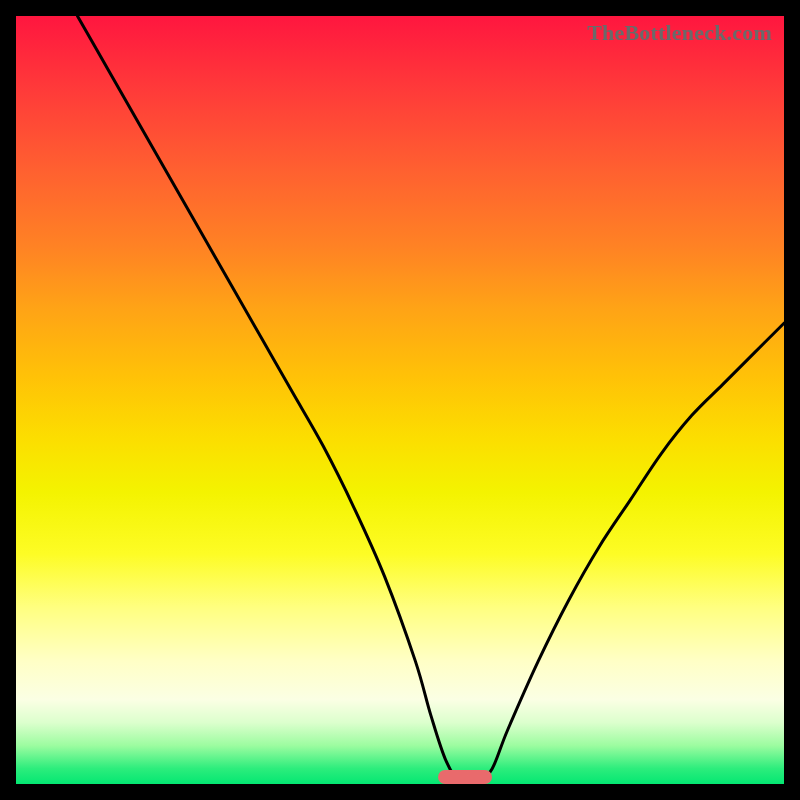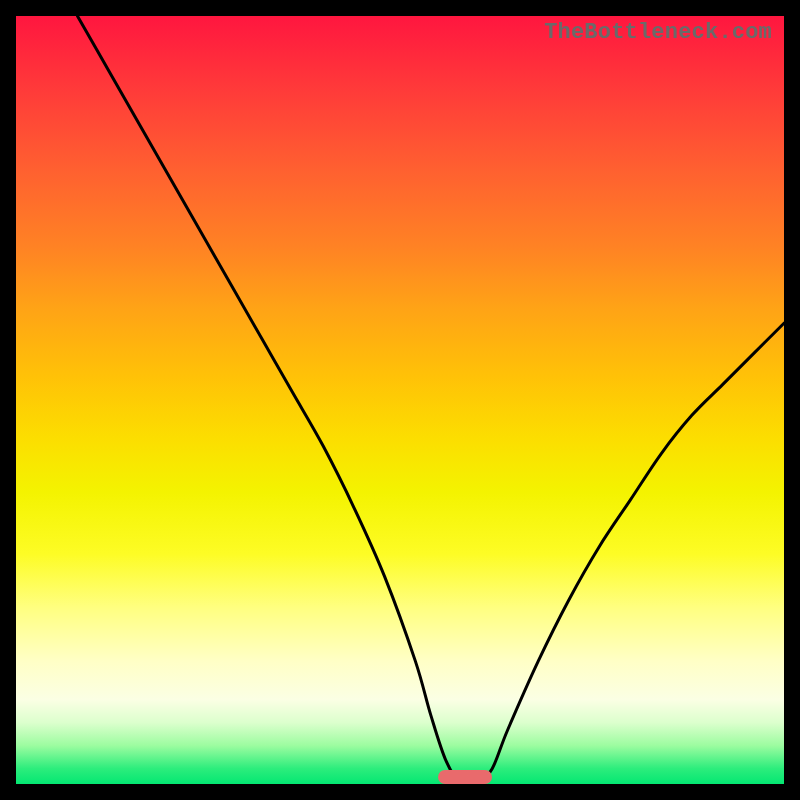--- a/index.html
+++ b/index.html
@@ -38,21 +38,21 @@
       #DCFFCD 92%,
       #9CFCA0 95%,
       #2CED7C 98%,
       #04E772 100%
     );
   }
   .watermark {
     position: absolute;
     top: 4px;
     right: 12px;
-    font-family: Liberation Mono, monospace;
+    font-family: Liberation Serif, serif;
     font-size: 22px;
     font-weight: bold;
     color: #6A6A6A;
     letter-spacing: 0.2px;
     z-index: 10;
   }
   svg.curve {
     position: absolute;
     left: 0;
     top: 0;

